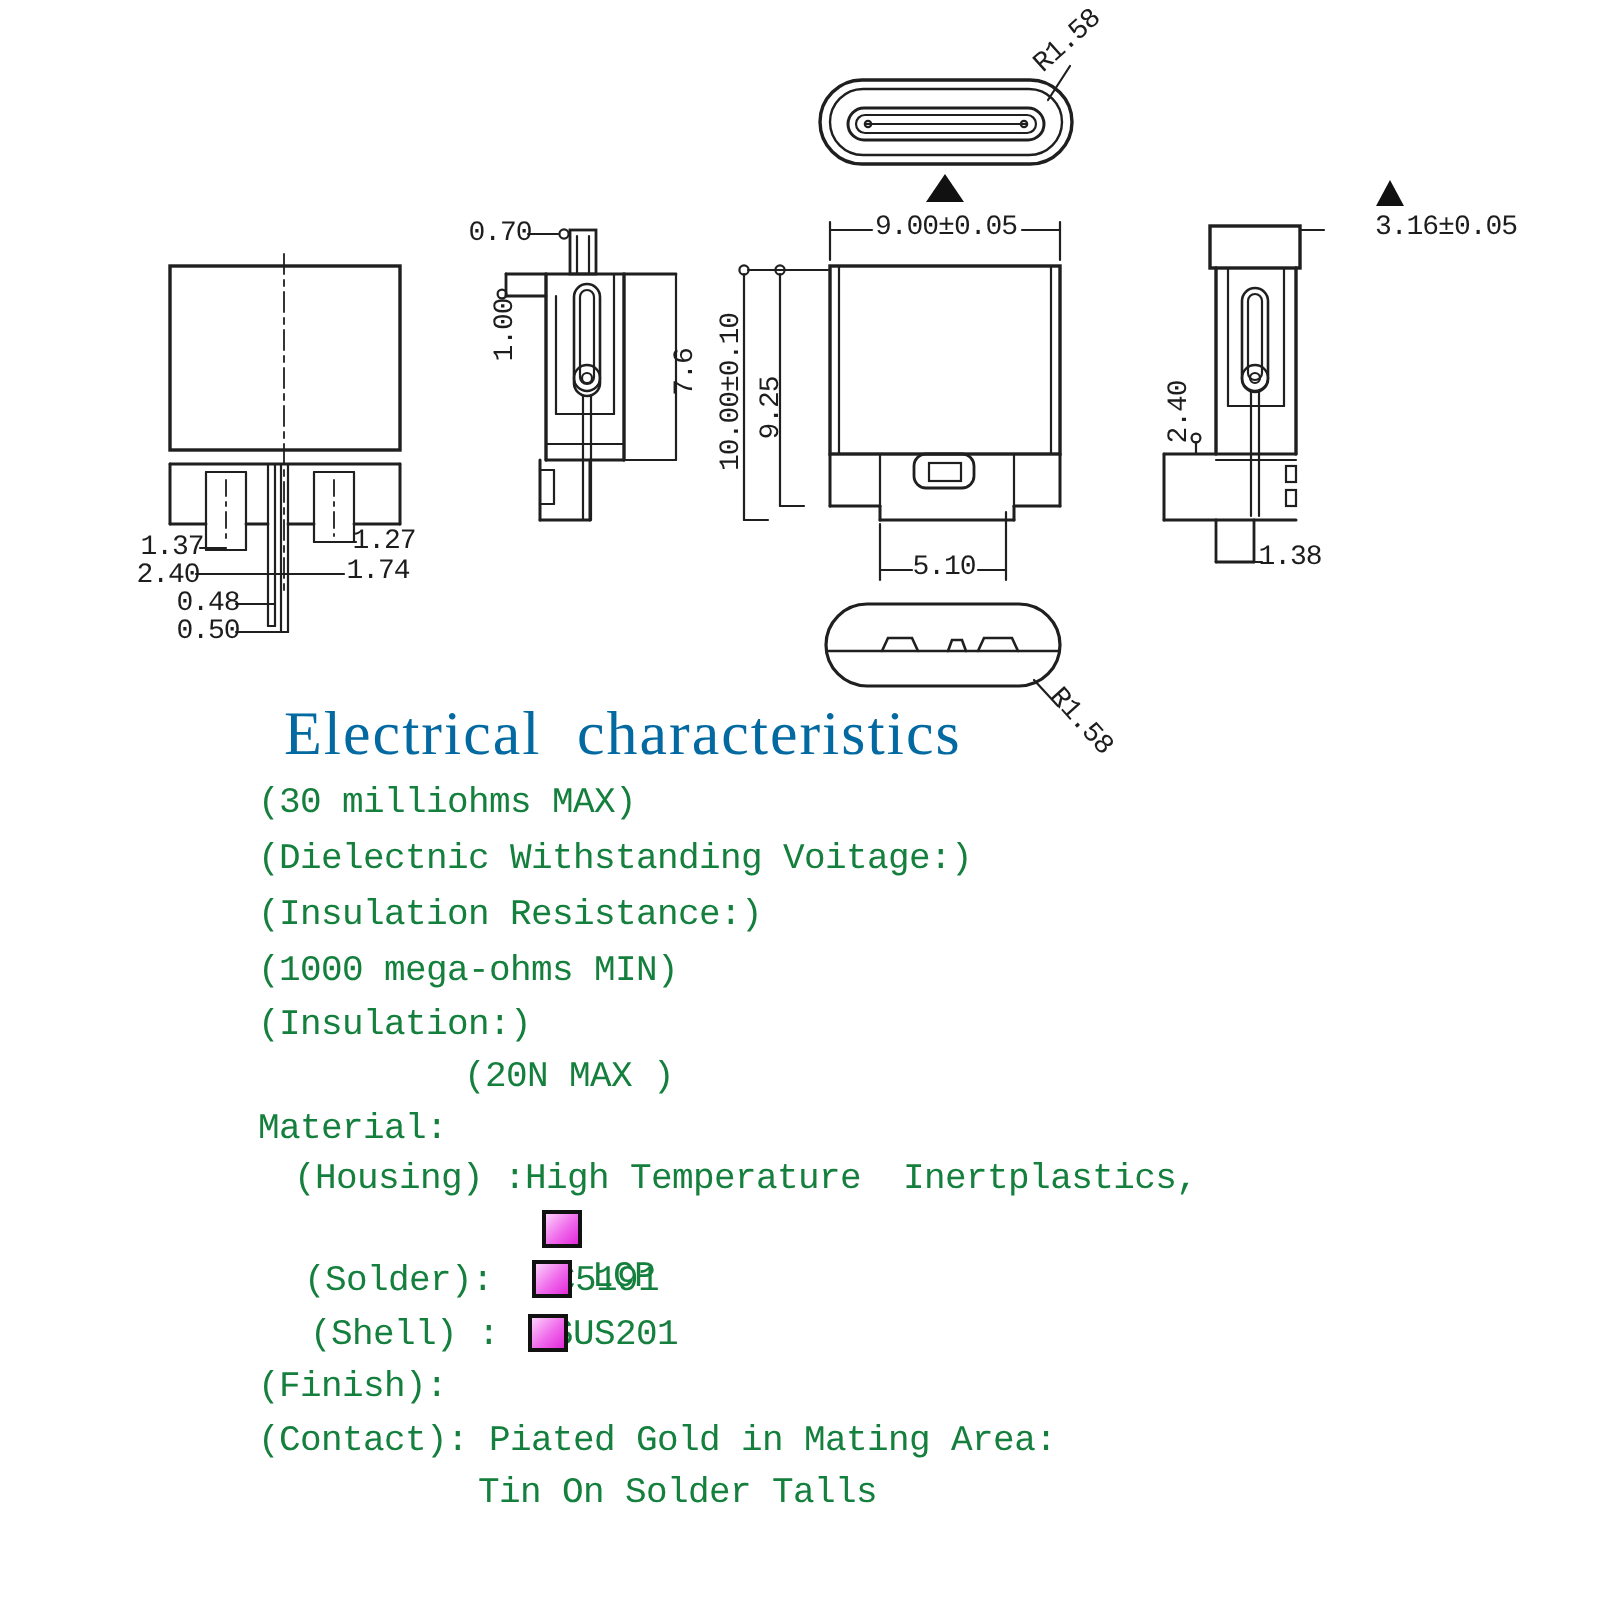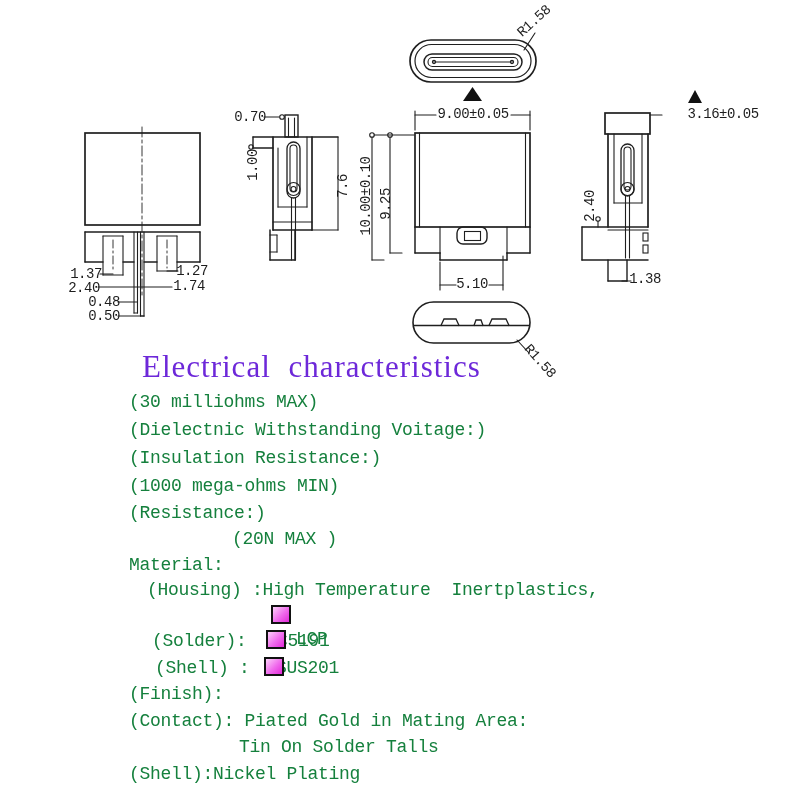--- a/index.html
+++ b/index.html
@@ -5,21 +5,21 @@
   html,body{margin:0;padding:0;background:#ffffff;}
   .canvas{position:relative;width:800px;height:800px;background:#fff;overflow:hidden;
           font-family:"Liberation Mono",monospace;color:#222;}
   svg{position:absolute;left:0;top:0;}
   .dim{position:absolute;font:14px "Liberation Mono",monospace;color:#1d1d1d;
        white-space:pre;letter-spacing:-0.5px;transform:translate(-50%,-50%);}
   .dim.rotccw{transform:translate(-50%,-50%) rotate(-90deg);}
   .dim.rad-top{transform:translate(-50%,-50%) rotate(-42deg);}
   .dim.rad-bot{transform:translate(-50%,-50%) rotate(48deg);}
   .title{position:absolute;font-family:"Liberation Serif",serif;font-size:31px;
-         color:#6d28d9;letter-spacing:1px;word-spacing:9px;white-space:pre;}
+         color:#0369a1;letter-spacing:1px;word-spacing:9px;white-space:pre;}
   .spec-line{position:absolute;font:18px "Liberation Mono",monospace;color:#15803d;
              letter-spacing:-0.3px;white-space:pre;}
   .swatch{position:absolute;width:16px;height:15px;border:2px solid #111;
           background:linear-gradient(135deg,#fcd1fa 0%,#f06aec 55%,#e22ad9 100%);}
 </style>
 </head>
 <body>
 
 <div class="canvas">
 
@@ -207,34 +207,33 @@
   <span class="dim rotccw" style="left:590px;top:206px;">2.40</span>
   <span class="dim" style="left:645px;top:279px;">1.38</span>
   <span class="dim rad-bot" style="left:540px;top:361px;">R1.58</span>
 
   <div class="title" style="left:142px;top:349px;">Electrical characteristics</div>
 
   <div class="spec-line" style="left:129px;top:392px;">(30 milliohms MAX)</div>
   <div class="spec-line" style="left:129px;top:420px;">(Dielectnic Withstanding Voitage:)</div>
   <div class="spec-line" style="left:129px;top:448px;">(Insulation Resistance:)</div>
   <div class="spec-line" style="left:129px;top:476px;">(1000 mega-ohms MIN)</div>
-  <div class="spec-line" style="left:129px;top:503px;">(Resistance:)</div>
+  <div class="spec-line" style="left:129px;top:503px;">(Insulation:)</div>
   <div class="spec-line" style="left:232px;top:529px;">(20N MAX )</div>
   <div class="spec-line" style="left:129px;top:555px;text-align:right;">Material:</div>
   <div class="spec-line" style="left:147px;top:580px;">(Housing) :High Temperature  Inertplastics,</div>
 
   <div class="spec-line" style="left:296px;top:605px;margin-top:24px;">LCP</div>
   <span class="swatch" style="left:271px;top:605px;"></span>
 
   <div class="spec-line" style="left:152px;top:631px;">(Solder):</div>
   <div class="spec-line" style="left:277px;top:631px;">C5191</div>
   <span class="swatch" style="left:266px;top:630px;"></span>
 
   <div class="spec-line" style="left:155px;top:658px;">(Shell) :</div>
   <div class="spec-line" style="left:276px;top:658px;">SUS201</div>
   <span class="swatch" style="left:264px;top:657px;"></span>
 
   <div class="spec-line" style="left:129px;top:684px;">(Finish):</div>
   <div class="spec-line" style="left:129px;top:711px;">(Contact): Piated Gold in Mating Area:</div>
   <div class="spec-line" style="left:239px;top:737px;">Tin On Solder Talls</div>
-  <div class="spec-line" style="left:129px;top:764px;">(Shell):Nickel Plating</div>
 
 </div>
 
 </body></html>

